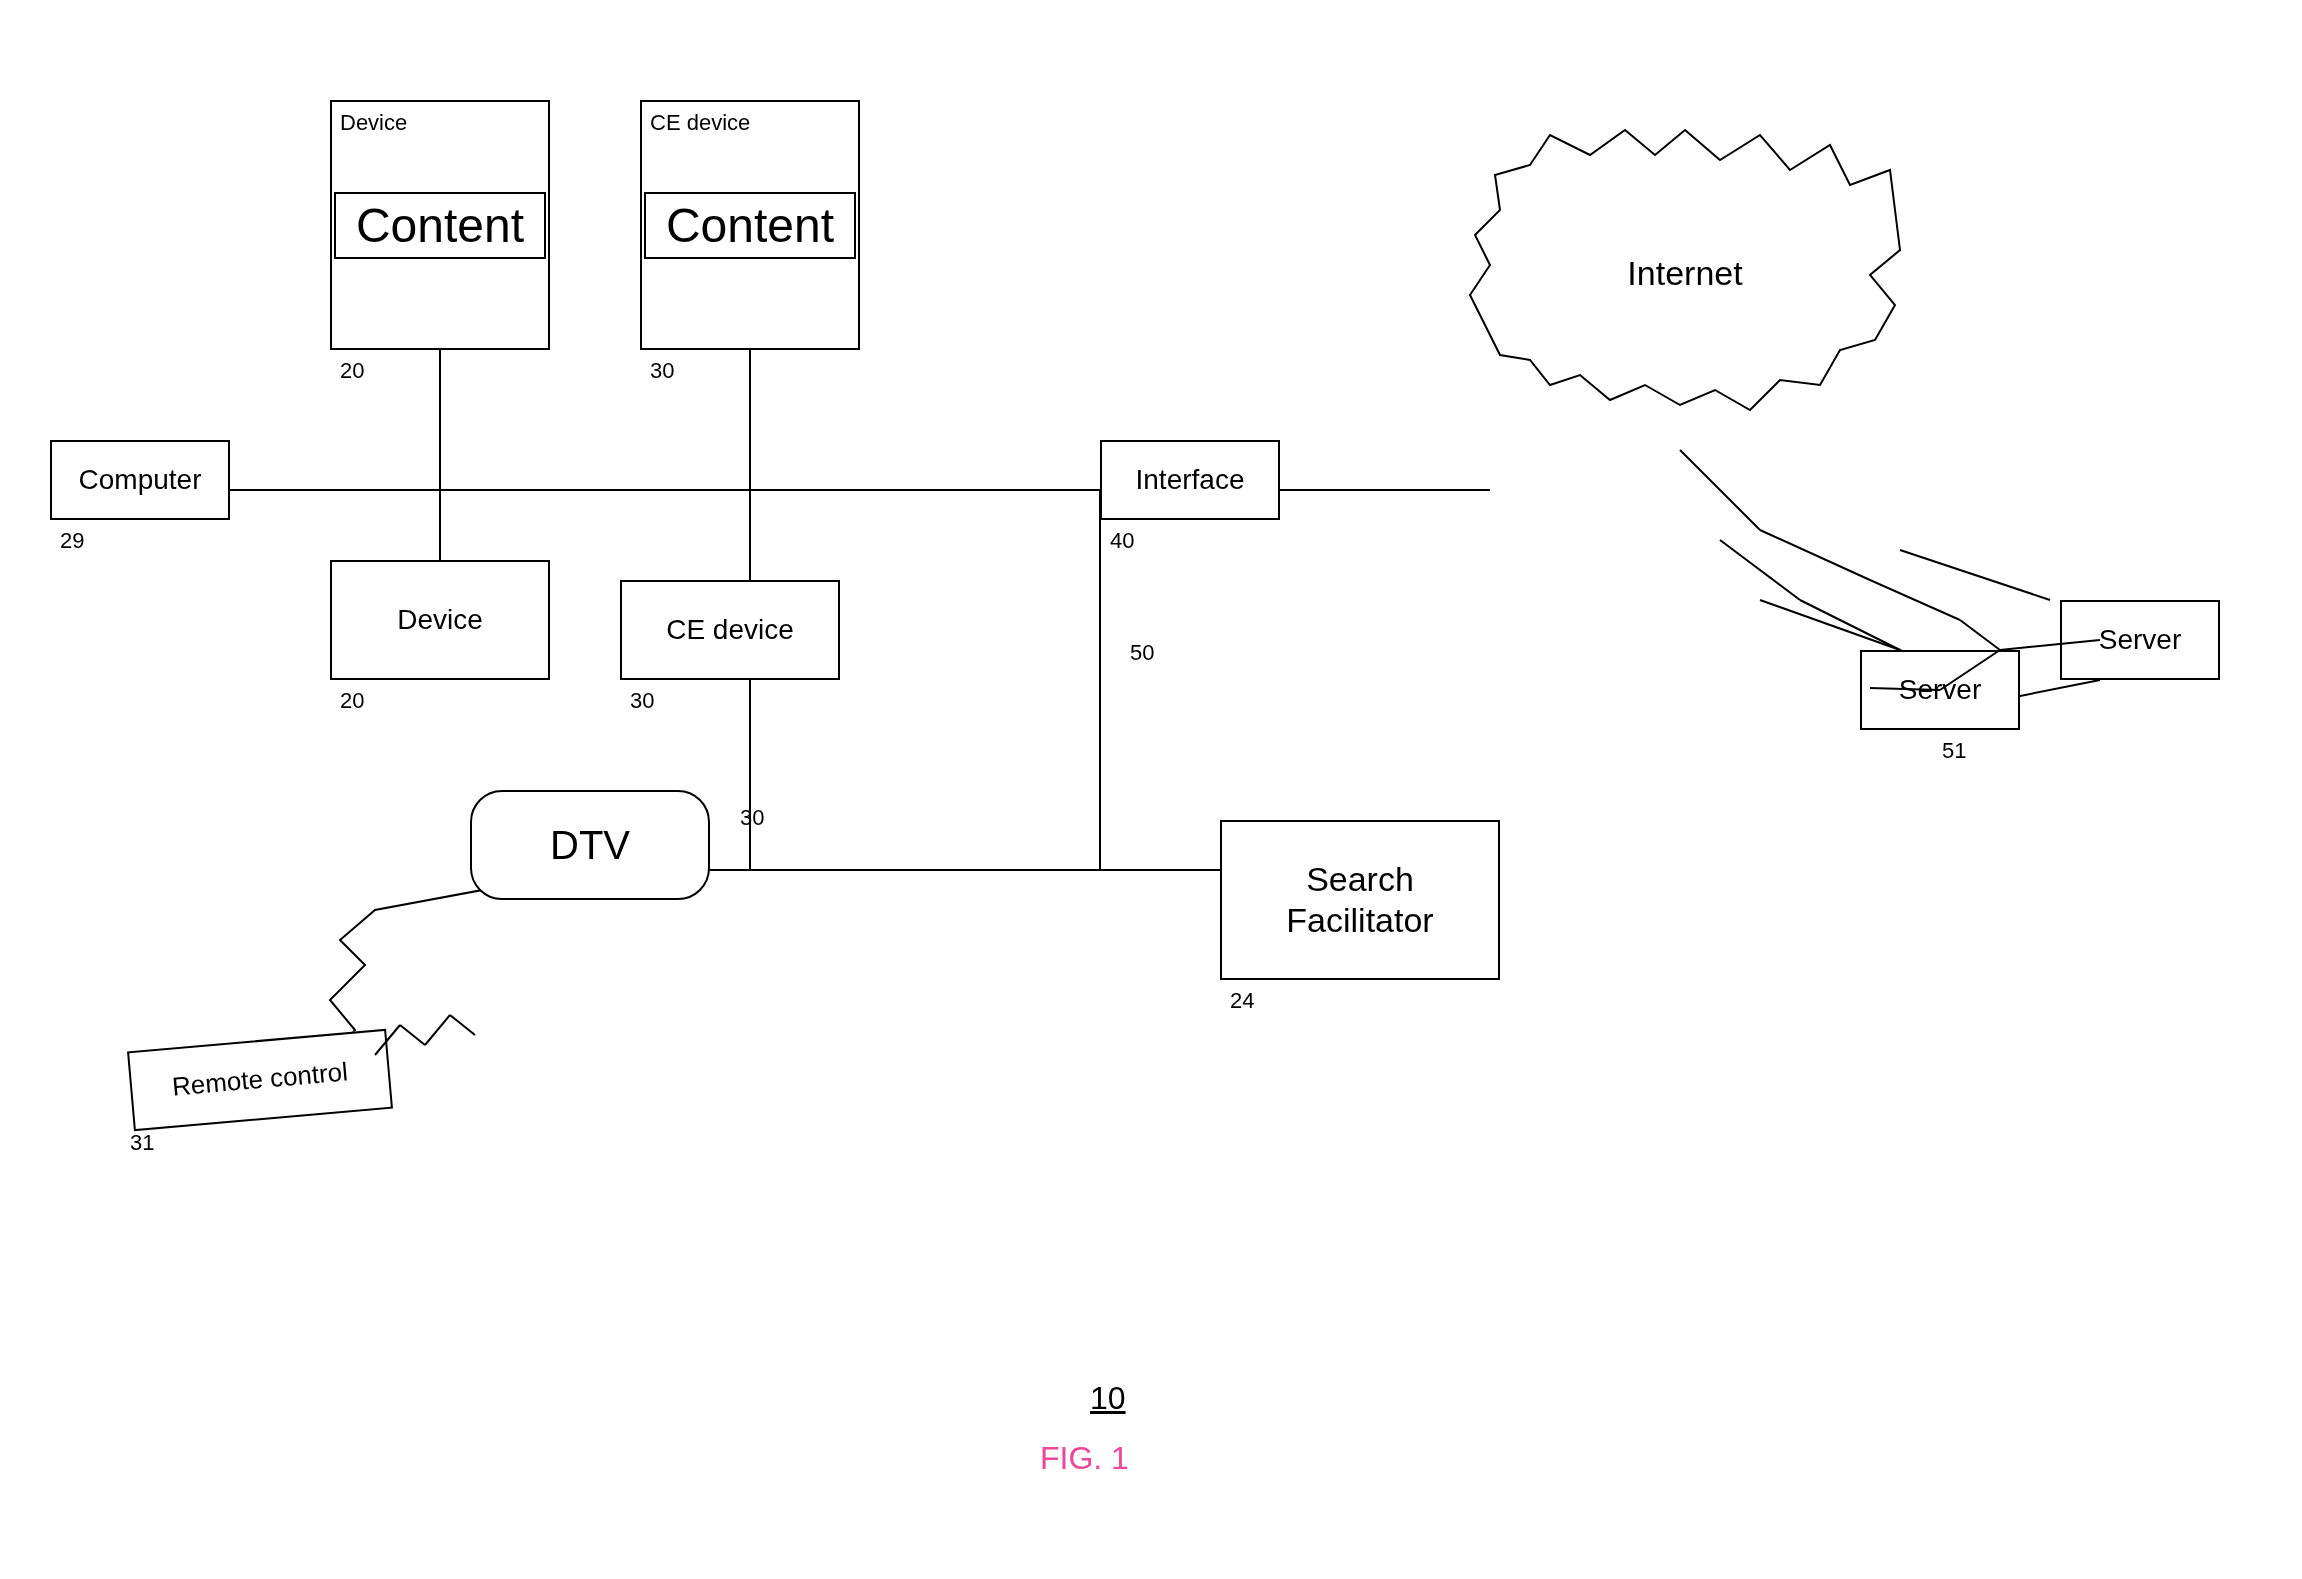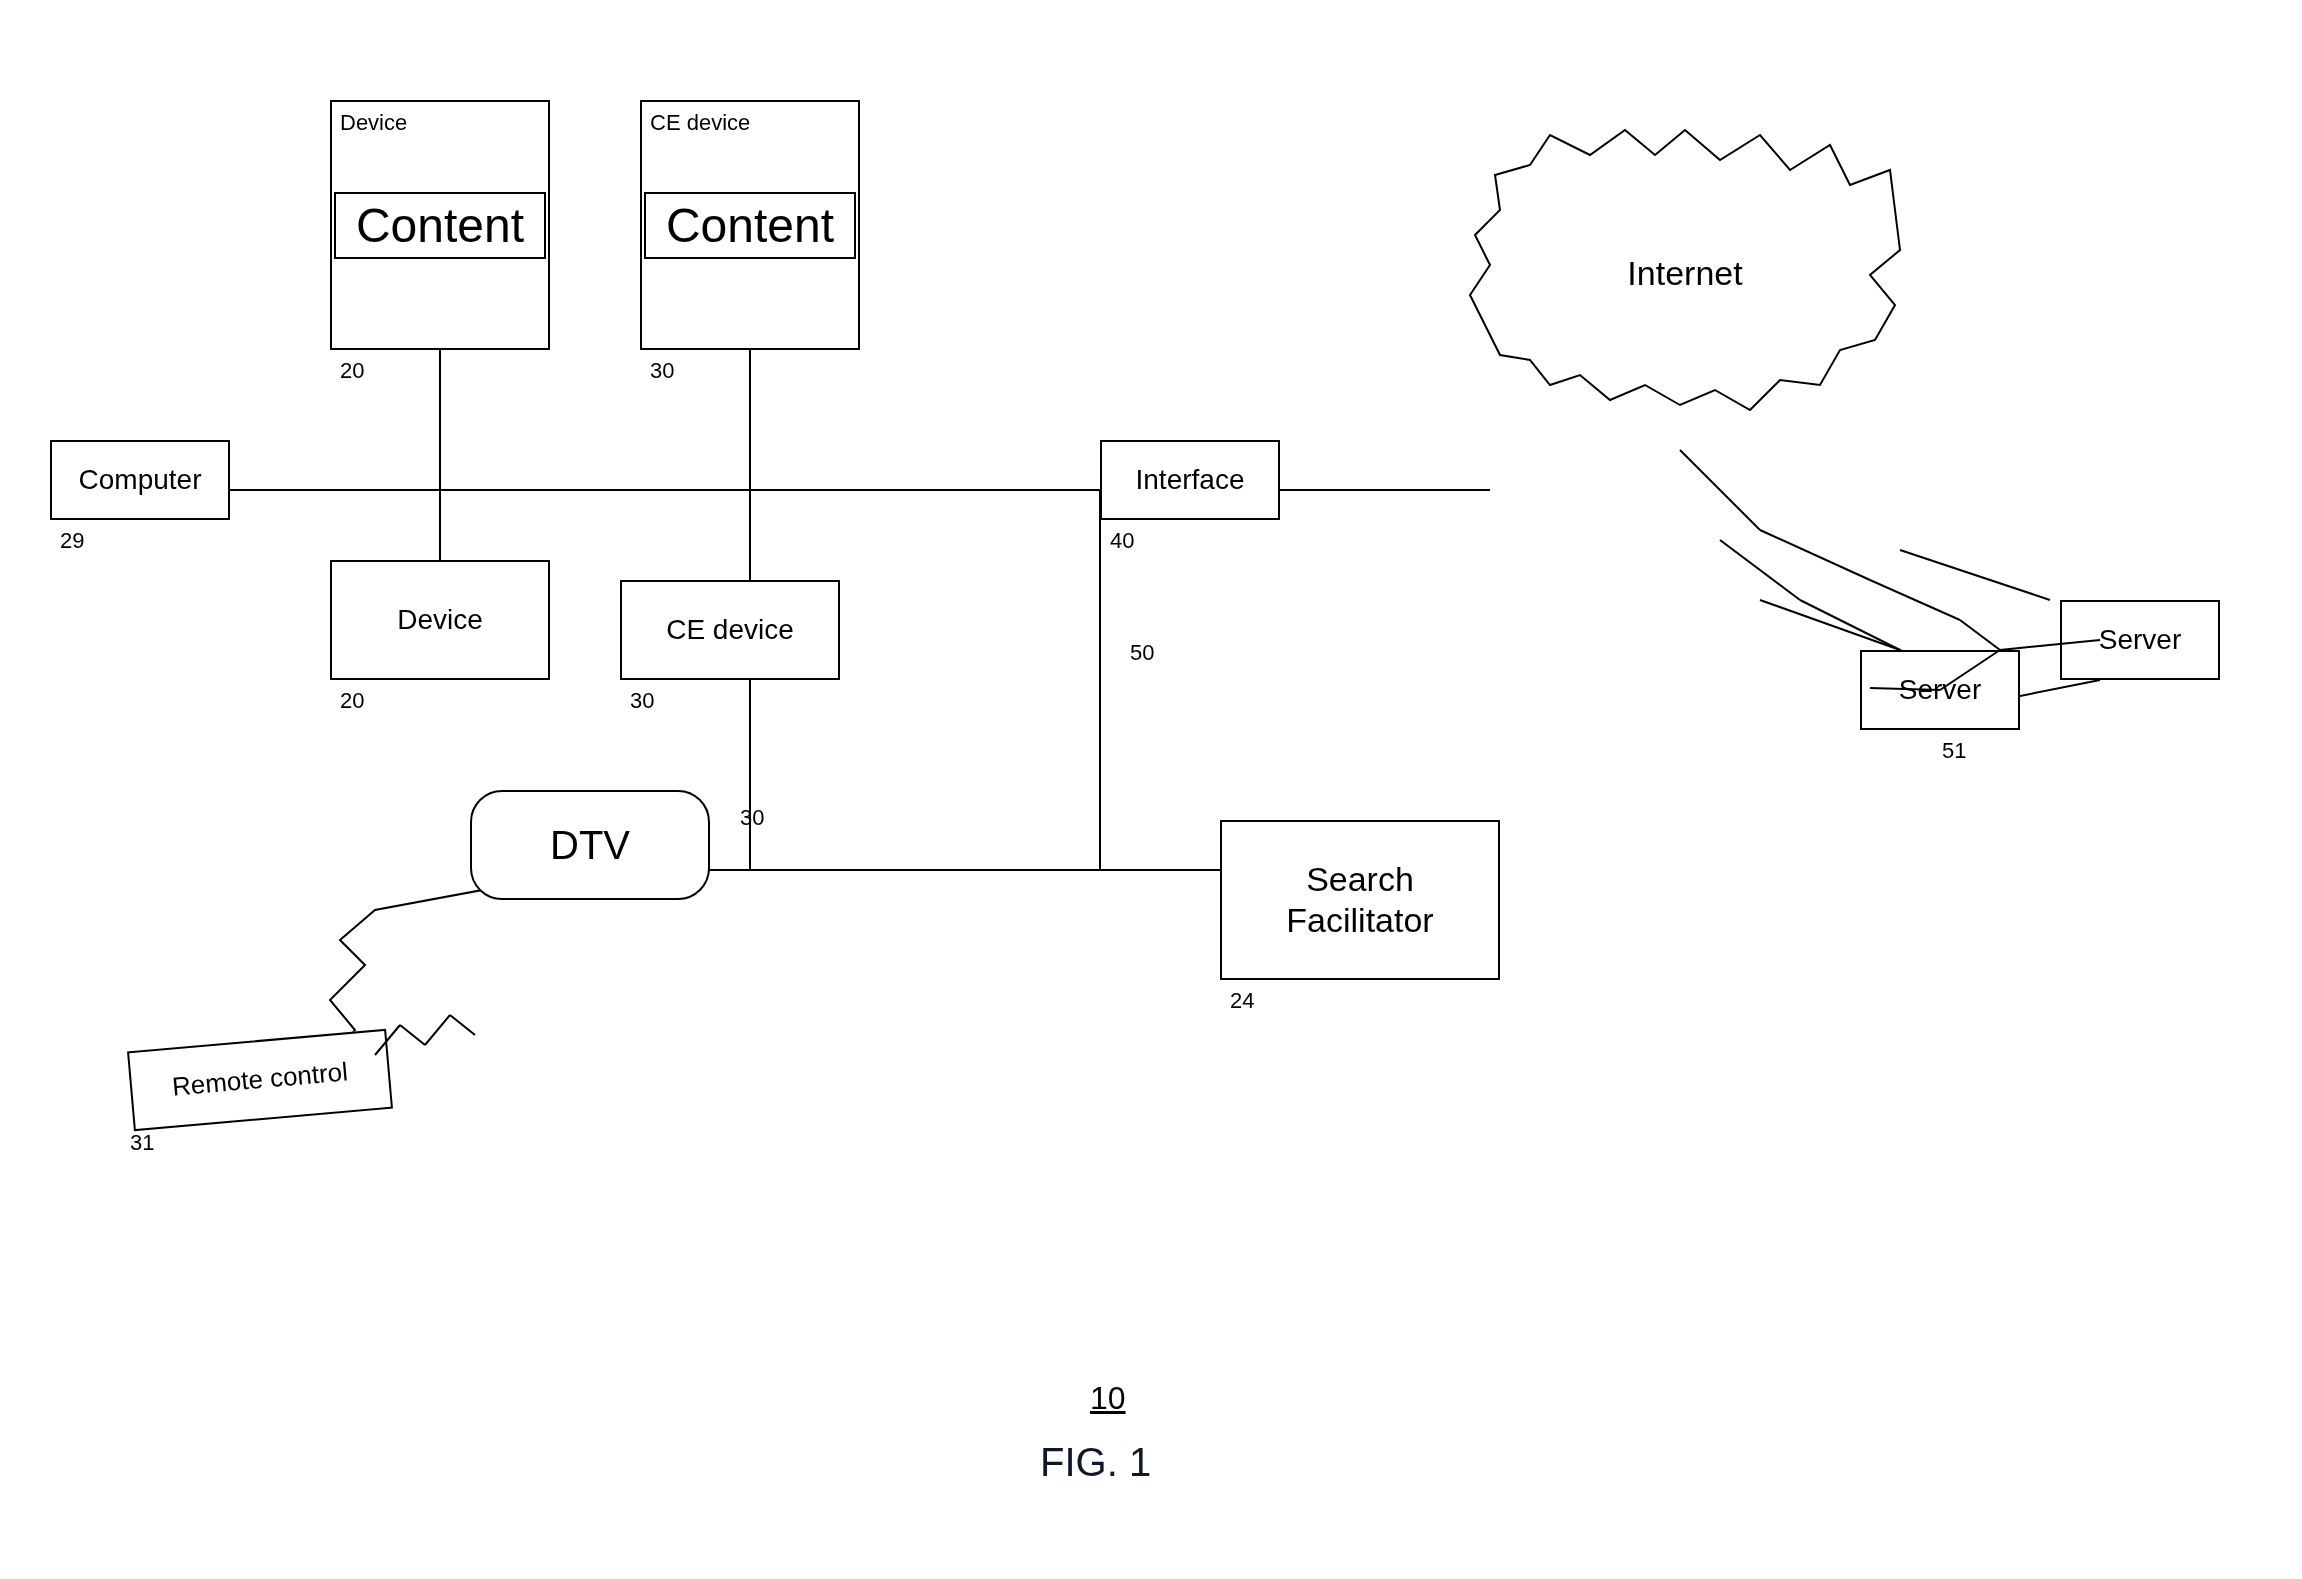--- a/index.html
+++ b/index.html
@@ -43,22 +43,22 @@
       line-height: 1.2;
     }
     .content-inner {
       border: 2px solid #000;
       padding: 4px 20px;
       font-size: 48px;
       font-weight: normal;
     }
     .fig-label {
       position: absolute;
-      font-size: 40px;
-      color: #0f172a;
+      font-size: 32px;
+      color: #ec4899;
       text-align: center;
     }
     .fig-number {
       position: absolute;
       font-size: 32px;
       color: #000;
       text-decoration: underline;
       text-align: right;
     }
     svg.lines {

